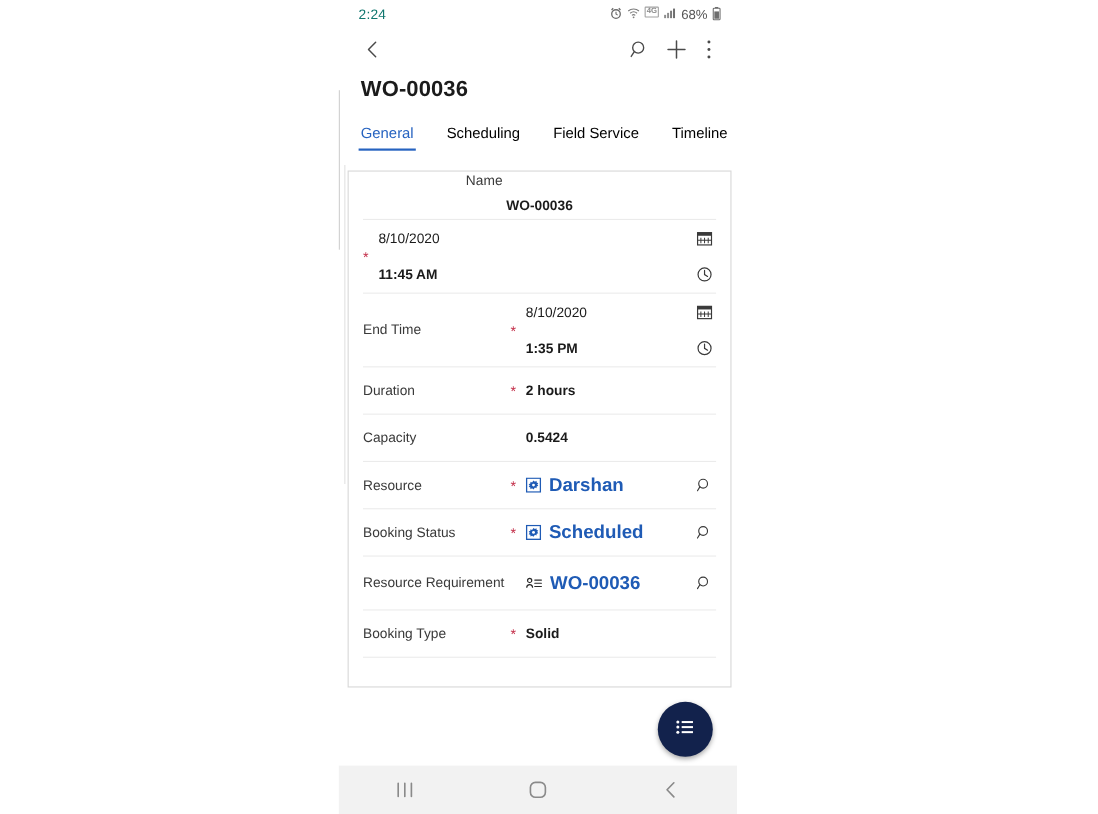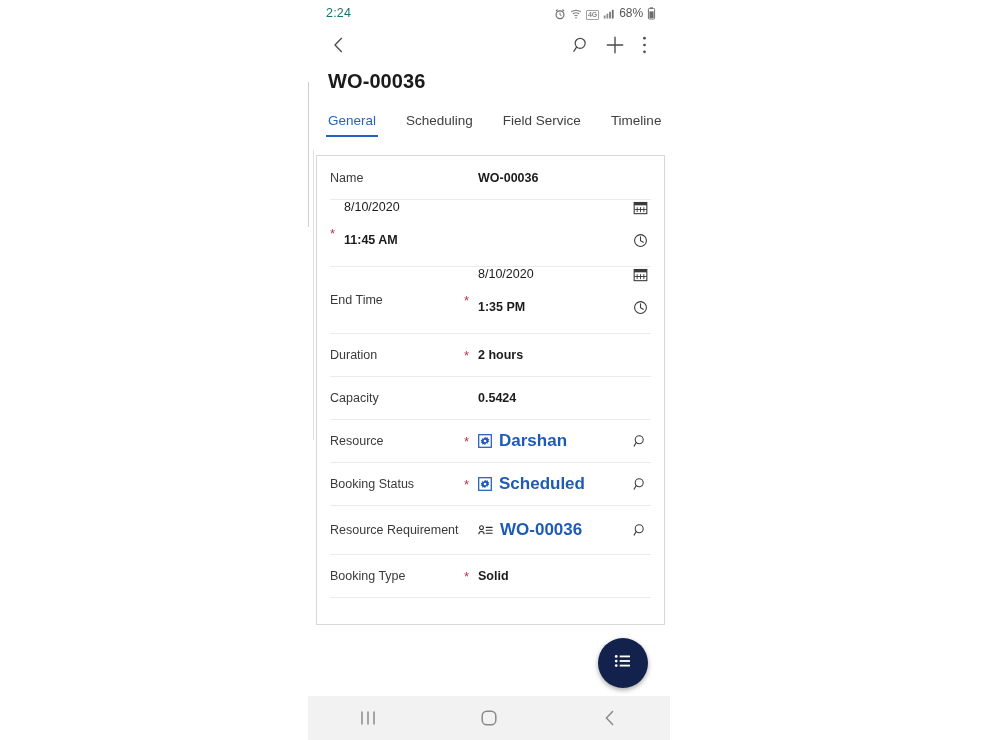--- a/index.html
+++ b/index.html
@@ -31,21 +31,21 @@
     padding: 0 14px 0 18px;
     box-sizing: border-box;
   }
   .status-time {
     font-size: 12.5px;
     color: #0f766e;
     letter-spacing: .2px;
   }
   .status-right {
     display: flex;
-    align-items: flex-end;
+    align-items: flex-start;
     gap: 4px;
   }
   .status-right svg { display: block; }
   .status-batt-text {
     font-size: 12px;
     color: #555;
     letter-spacing: -.1px;
   }
   .net-badge {
     font-size: 7px;
@@ -97,21 +97,21 @@
   
   .tabs {
     display: flex;
     align-items: flex-end;
     padding-left: 20px;
     margin-top: 10px;
     height: 33px;
   }
   .tab {
     font-size: 13.5px;
-    color: #404040;
+    color: #000000;
     padding: 0 0 9px 0;
     margin-right: 30px;
     cursor: pointer;
     position: relative;
     white-space: nowrap;
   }
   .tab.active {
     color: #2663c0;
   }
   .tab.active::after {
@@ -206,21 +206,21 @@
     cursor: pointer;
   }
 
   
   .row.dt { min-height: 66px; align-items: stretch; }
   .row.dt .lbl { display: flex; align-items: center; }
   .row.dt .req { display: flex; align-items: center; }
   .dt-stack { flex: 1; display: flex; flex-direction: column; justify-content: center; }
   .dt-line {
     display: flex;
-    align-items: flex-start;
+    align-items: center;
     height: 33px;
   }
   .dt-text {
     flex: 1;
     font-size: 12.5px;
     color: #1b1b1b;
     font-weight: bold;
   }
   .dt-text.date { font-weight: normal; color:#1b1b1b; }
 
@@ -340,21 +340,21 @@
 
   <div class="tabs">
     <div class="tab active">General</div>
     <div class="tab">Scheduling</div>
     <div class="tab">Field Service</div>
     <div class="tab">Timeline</div>
   </div>
 
   <div class="card">
 
-    <div class="row" style="min-height:44px;">
+    <div class="row" style="min-height:44px;flex-direction:column;">
       <div class="lbl">Name</div>
       <div class="req"></div>
       <div class="val plain">WO-00036</div>
     </div>
 
     <div class="row dt">
       <div class="req">*</div>
       <div class="dt-stack">
         <div class="dt-line">
           <span class="dt-text date">8/10/2020</span>

